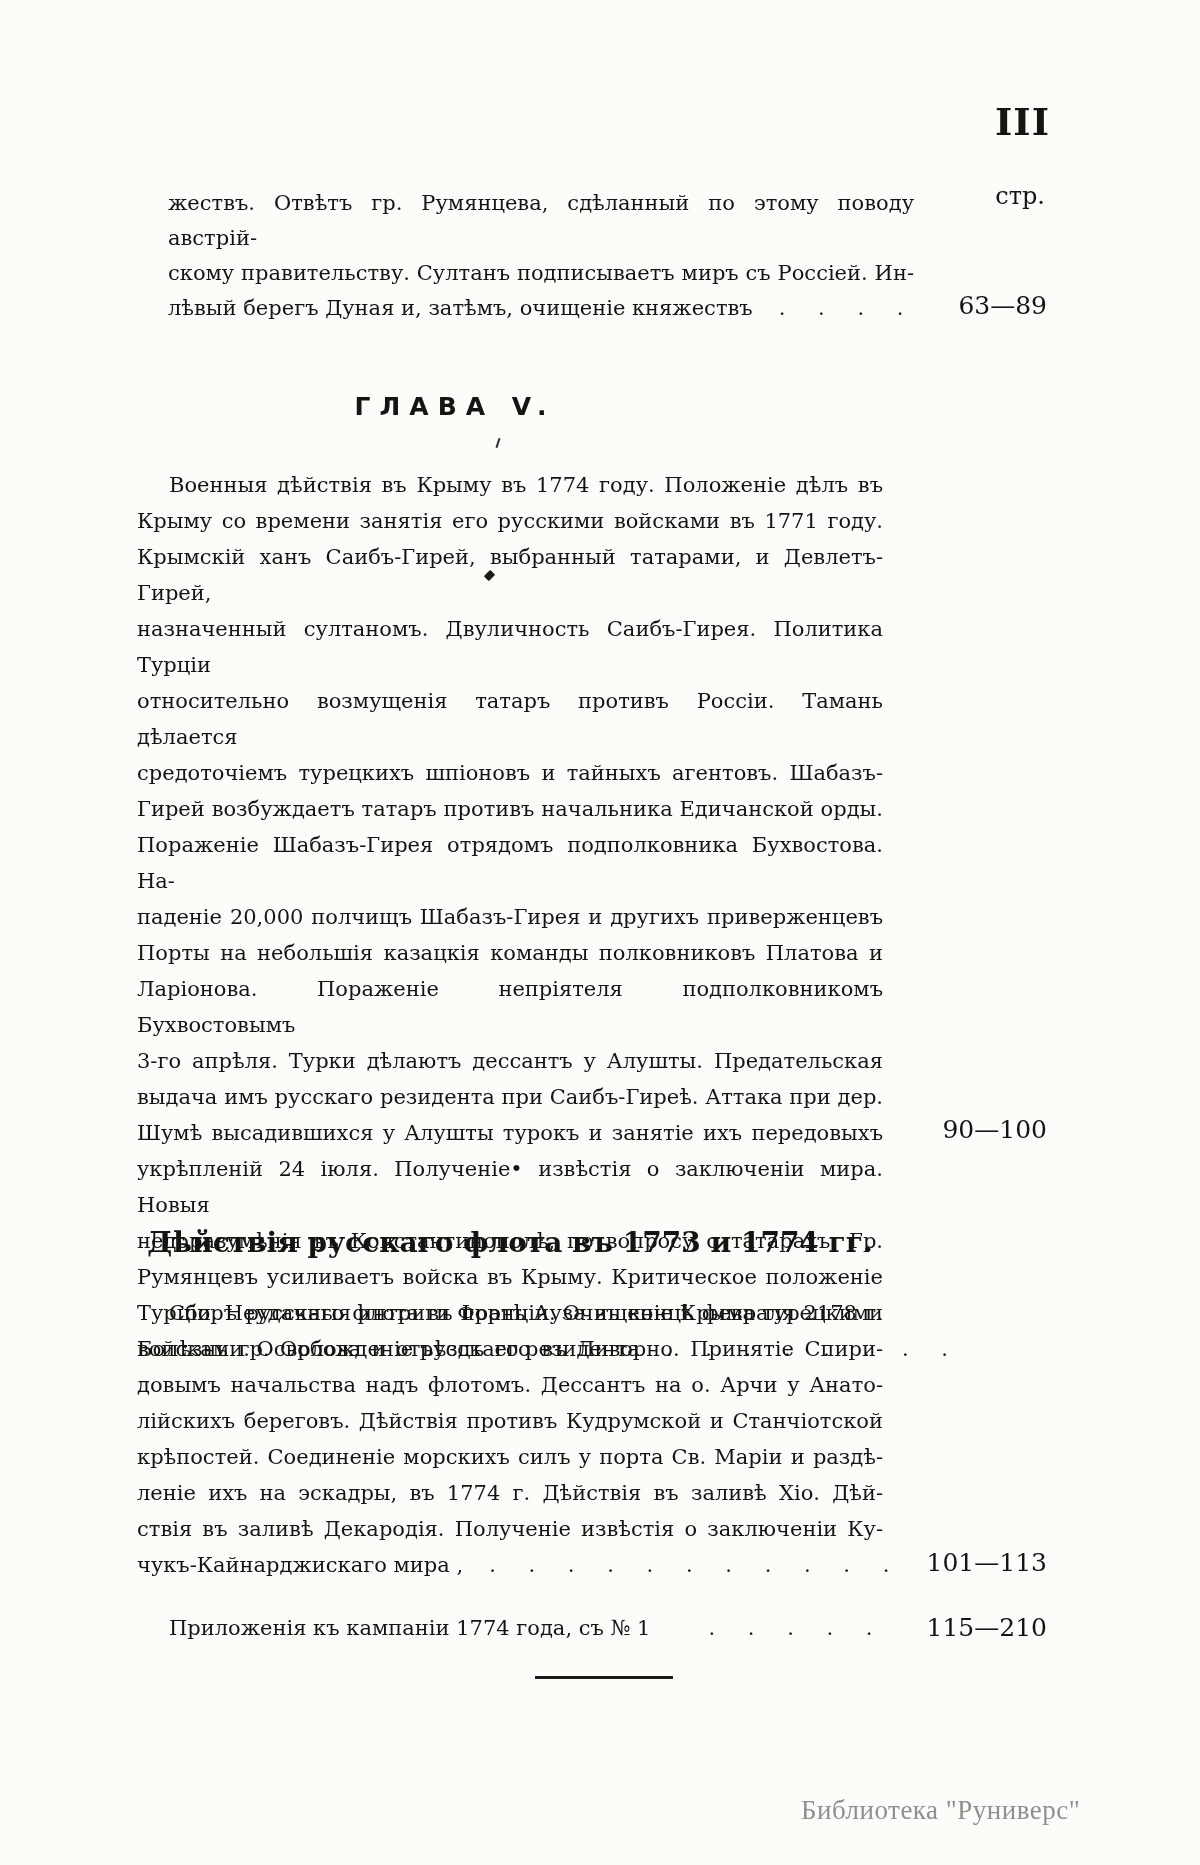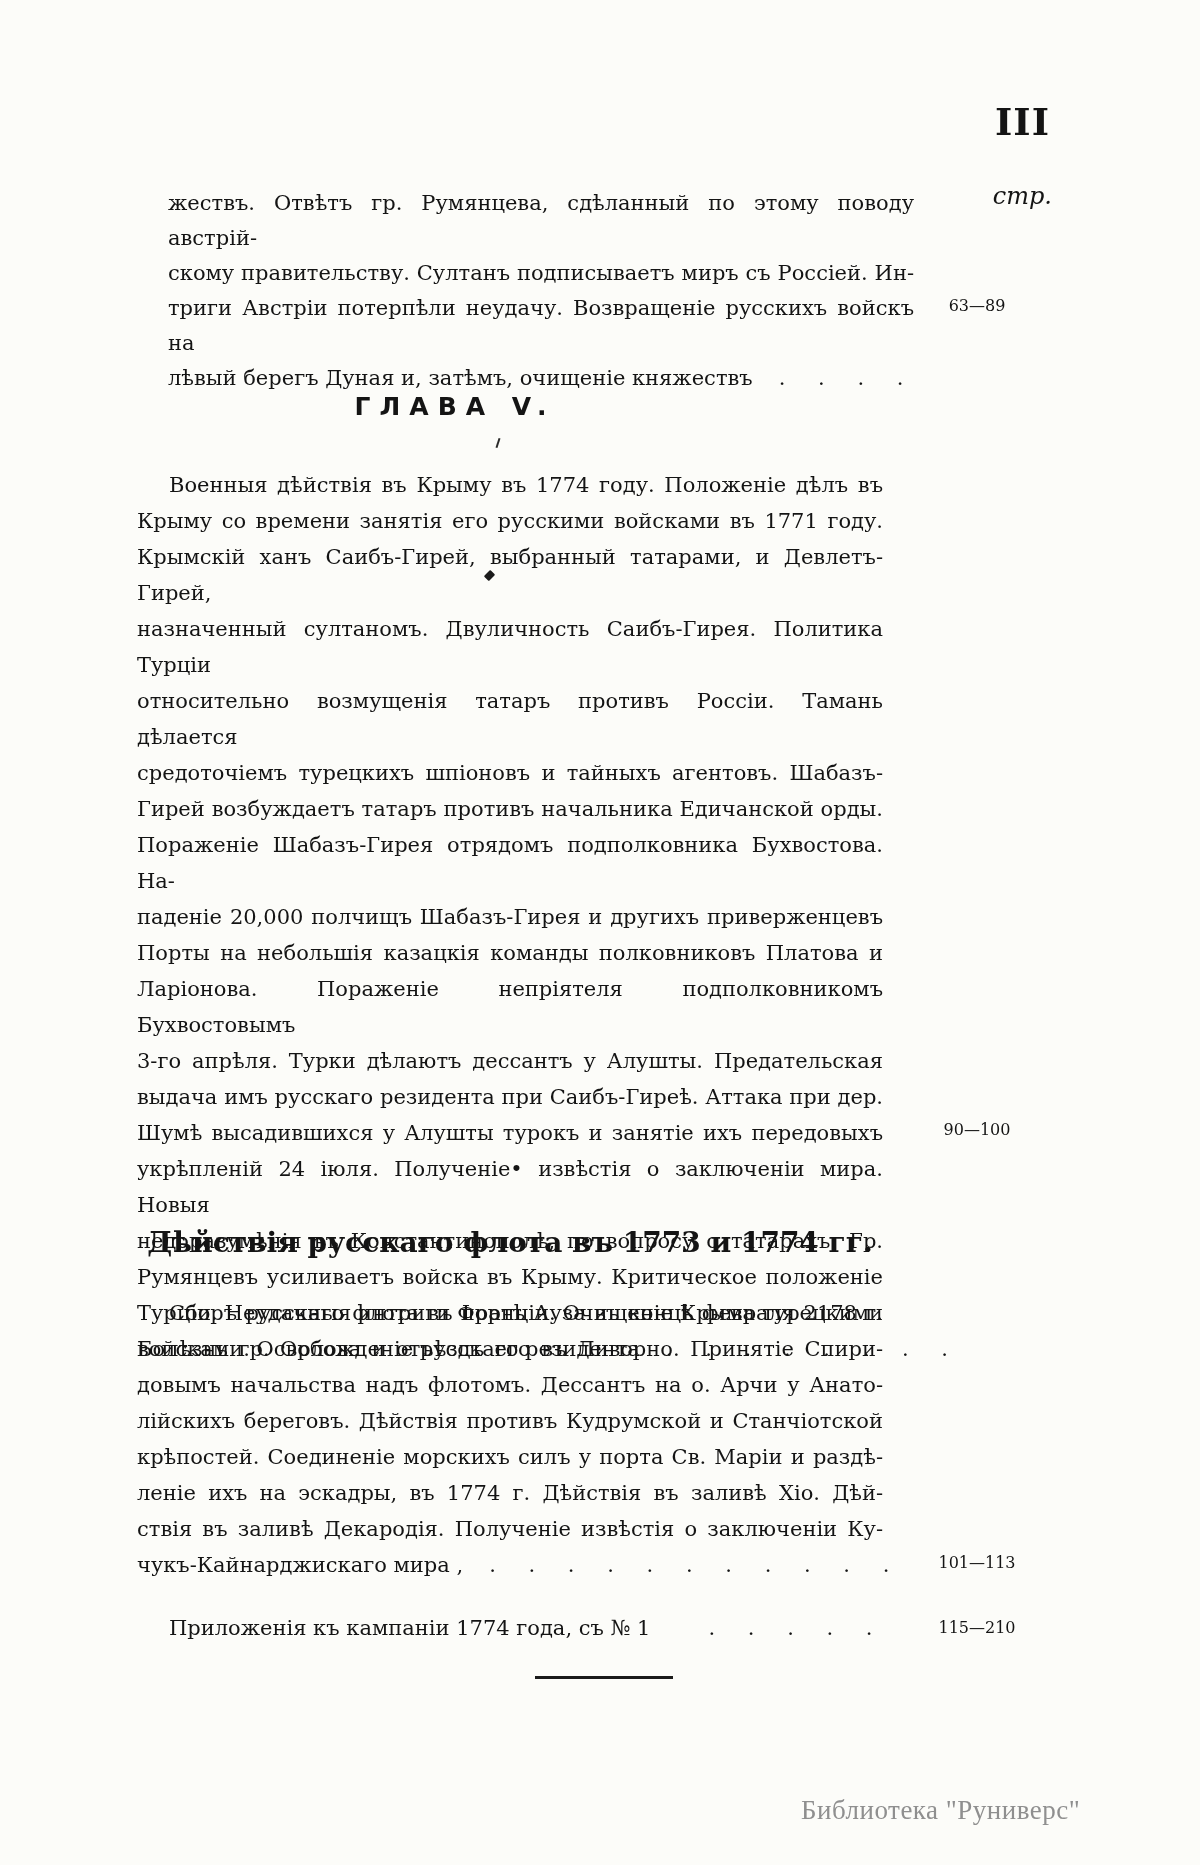--- a/index.html
+++ b/index.html
@@ -17,23 +17,22 @@
     position: absolute;
     top: 100px;
     right: 150px;
     font-size: 37px;
     font-weight: bold;
     letter-spacing: 1px;
   }
   .str-label {
     position: absolute;
     top: 182px;
-    right: 148px;
+    right: 155px;
     font-size: 24px;
-    font-style: italic;
   }
   .para {
     position: absolute;
     left: 137px;
     width: 746px;
     font-size: 21px;
   }
   .para-a { top: 186px; line-height: 35px; margin-left: 31px; }
   .para-b { top: 467px; line-height: 36px; }
   .para-c { top: 1295px; line-height: 36px; }
@@ -77,22 +76,22 @@
     width: 746px;
     font-size: 21px;
     line-height: 36px;
     text-indent: 32px;
     white-space: nowrap;
   }
   .pagenum {
     position: absolute;
     right: 153px;
     width: 140px;
-    text-align: center;
-    font-size: 16px;
+    text-align: right;
+    font-size: 25px;
     line-height: 36px;
   }
   .pn-1 { top: 288px; }
   .pn-2 { top: 1112px; }
   .pn-3 { top: 1545px; }
   .pn-4 { top: 1610px; }
   .end-rule {
     position: absolute;
     top: 1676px;
     left: 535px;
@@ -134,21 +133,20 @@
 
 <div class="page">
 
   <div class="folio">III</div>
   <div class="str-label">стр.</div>
 
   <div class="para para-a">
     <div>
         <div class="tline">жествъ. Отвѣтъ гр. Румянцева, сдѣланный по этому поводу австрій-</div>
         <div class="tline">скому правительству. Султанъ подписываетъ миръ съ Россіей. Ин-</div>
-        <div class="tline">триги Австріи потерпѣли неудачу. Возвращеніе русскихъ войскъ на</div>
       </div>
     <div class="lastline"><span>лѣвый берегъ Дуная и, затѣмъ, очищеніе княжествъ</span><span class="dots">. . . .</span></div>
   </div>
   <div class="pagenum pn-1">63—89</div>
 
   <div class="chapter-head">ГЛАВА V.</div>
   <div class="ink-tick"></div>
   <div class="ink-speck"></div>
 
   <div class="para para-b indent-first">

